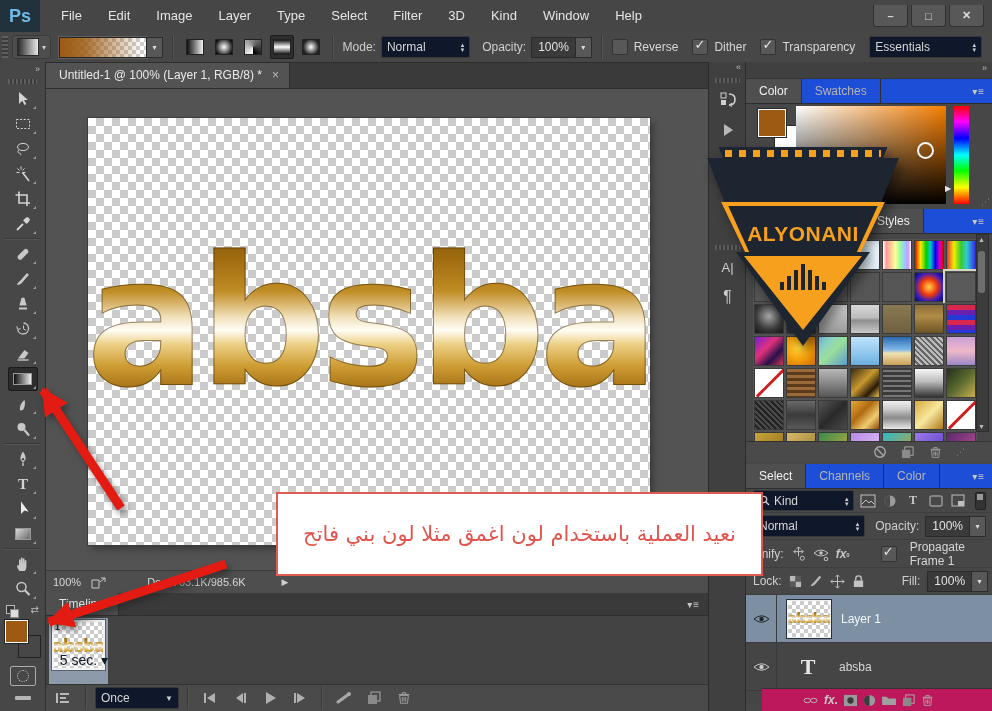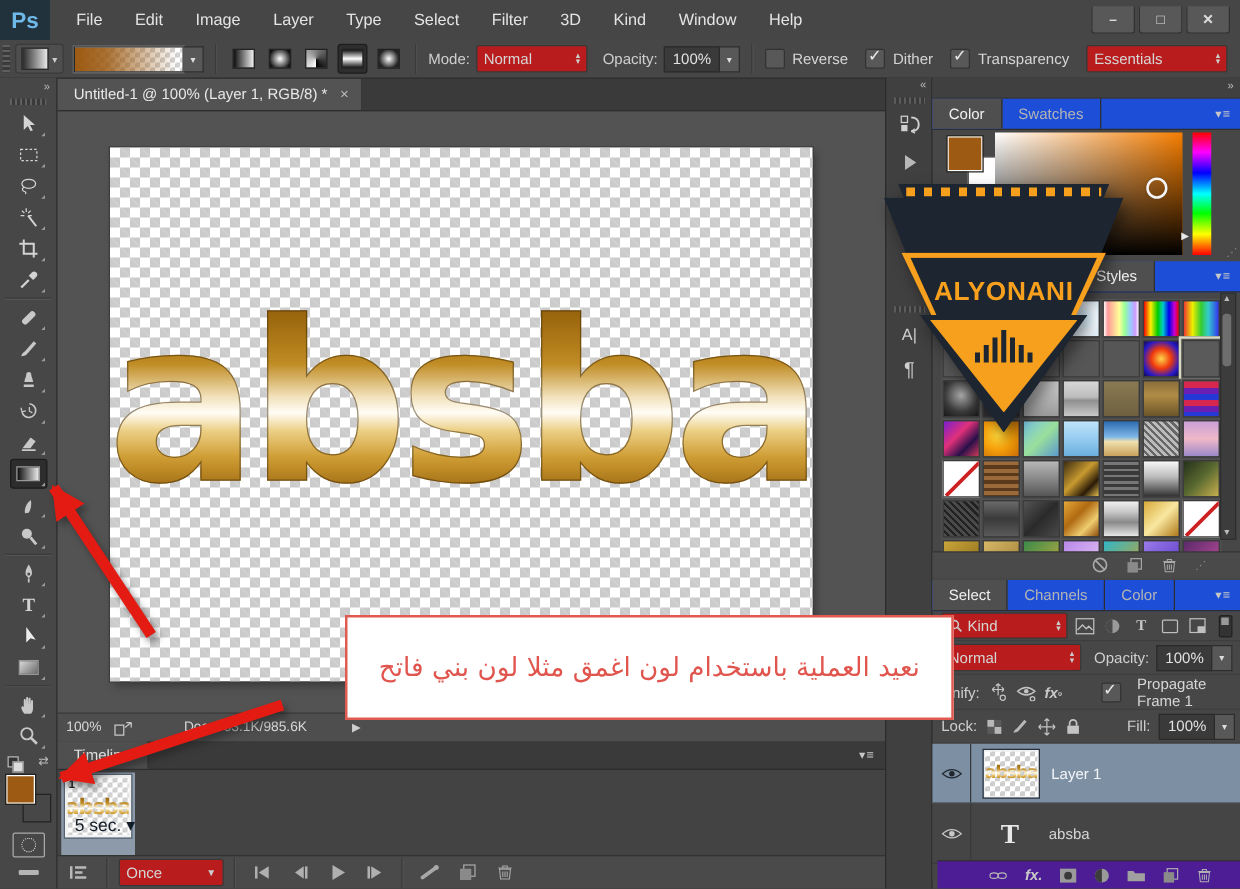--- a/index.html
+++ b/index.html
@@ -41,21 +41,21 @@
   .gtype-row{display:flex;gap:5px;align-items:center}
   .gtype-btn{width:24px;height:24px;border-radius:3px;display:flex;align-items:center;justify-content:center}
   .gtype-btn.selected{background:#2e2e2e;box-shadow:inset 0 0 0 1px #1d1d1d}
   .gt-ic{width:16px;height:14px;border:1px solid #222}
   .gt-linear{background:linear-gradient(90deg,#0d0d0d,#f2f2f2)}
   .gt-radial{background:radial-gradient(circle,#fff 0%,#111 85%)}
   .gt-angle{background:conic-gradient(from 180deg,#fff,#000)}
   .gt-reflected{background:linear-gradient(180deg,#161616 0%,#fdfdfd 50%,#161616 100%)}
   .gt-diamond{background:radial-gradient(circle,#fff 0%,#222 75%)}
   .opt-label{color:#cfcfcf;margin-right:5px}
-  .combo{height:20px;background:#b91c1c;border:1px solid #383838;border-radius:2px;
+  .combo{height:20px;background:#0f172a;border:1px solid #383838;border-radius:2px;
          display:flex;align-items:center;padding:0 5px;gap:6px}
   .spin{display:flex;flex-direction:column;line-height:5px;margin-left:auto}
   .spin::before{content:"▴";font-size:7px;color:#ccc}
   .spin::after{content:"▾";font-size:7px;color:#ccc}
   .val-box{height:19px;background:#3a3a3a;border:1px solid #2a2a2a;display:flex;
            align-items:center;padding:0 6px;color:#e2e2e2}
   .checkbox{width:14px;height:14px;background:#585858;border:1px solid #333;border-radius:2px;
             margin-right:6px;position:relative;flex:none}
   .checkbox.checked::after{content:"✓";position:absolute;left:1px;top:-3px;font-size:13px;color:#e6e6e6}
   .opt-check{display:flex;align-items:center;margin-right:14px}
@@ -244,22 +244,22 @@
      outline:1px solid #28303c;background-image:
        linear-gradient(45deg,#ccc 25%,transparent 25%,transparent 75%,#ccc 75%),
        linear-gradient(45deg,#ccc 25%,transparent 25%,transparent 75%,#ccc 75%);
      background-size:8px 8px;background-position:0 0,4px 4px;position:relative;overflow:hidden}
   .layer-mini{position:absolute;left:50%;top:9px;transform:translateX(-50%);
               font-size:14px;letter-spacing:-1px}
   .type-thumb{width:42px;height:36px;display:flex;align-items:center;justify-content:center;
               font-family:"Liberation Serif",serif;font-size:22px;font-weight:bold;color:#e8e8e8}
   .layer-name{font-size:12px}
   .layer-row.selected .layer-name{color:#f4f6f8}
-  .lp-footer{position:absolute;left:4px;right:0;bottom:0;height:22px;background:#4c1d95;
-             border-top:1px solid #333;display:flex;align-items:center;gap:13px;padding:0 14px 0 40px}
+  .lp-footer{position:absolute;left:16px;right:0;bottom:0;height:22px;background:#be185d;
+             border-top:1px solid #333;display:flex;align-items:center;gap:5px;padding:0 14px 0 40px}
   .fx-text{font-style:italic;font-weight:bold;color:#c8c8c8;font-size:12px}
   .fx-text i{font-size:8px;font-style:normal}
 </style>
 </head>
 <body>
 
 <div class="app">
 
   <div class="menubar">
     <div class="ps-logo">Ps</div>

